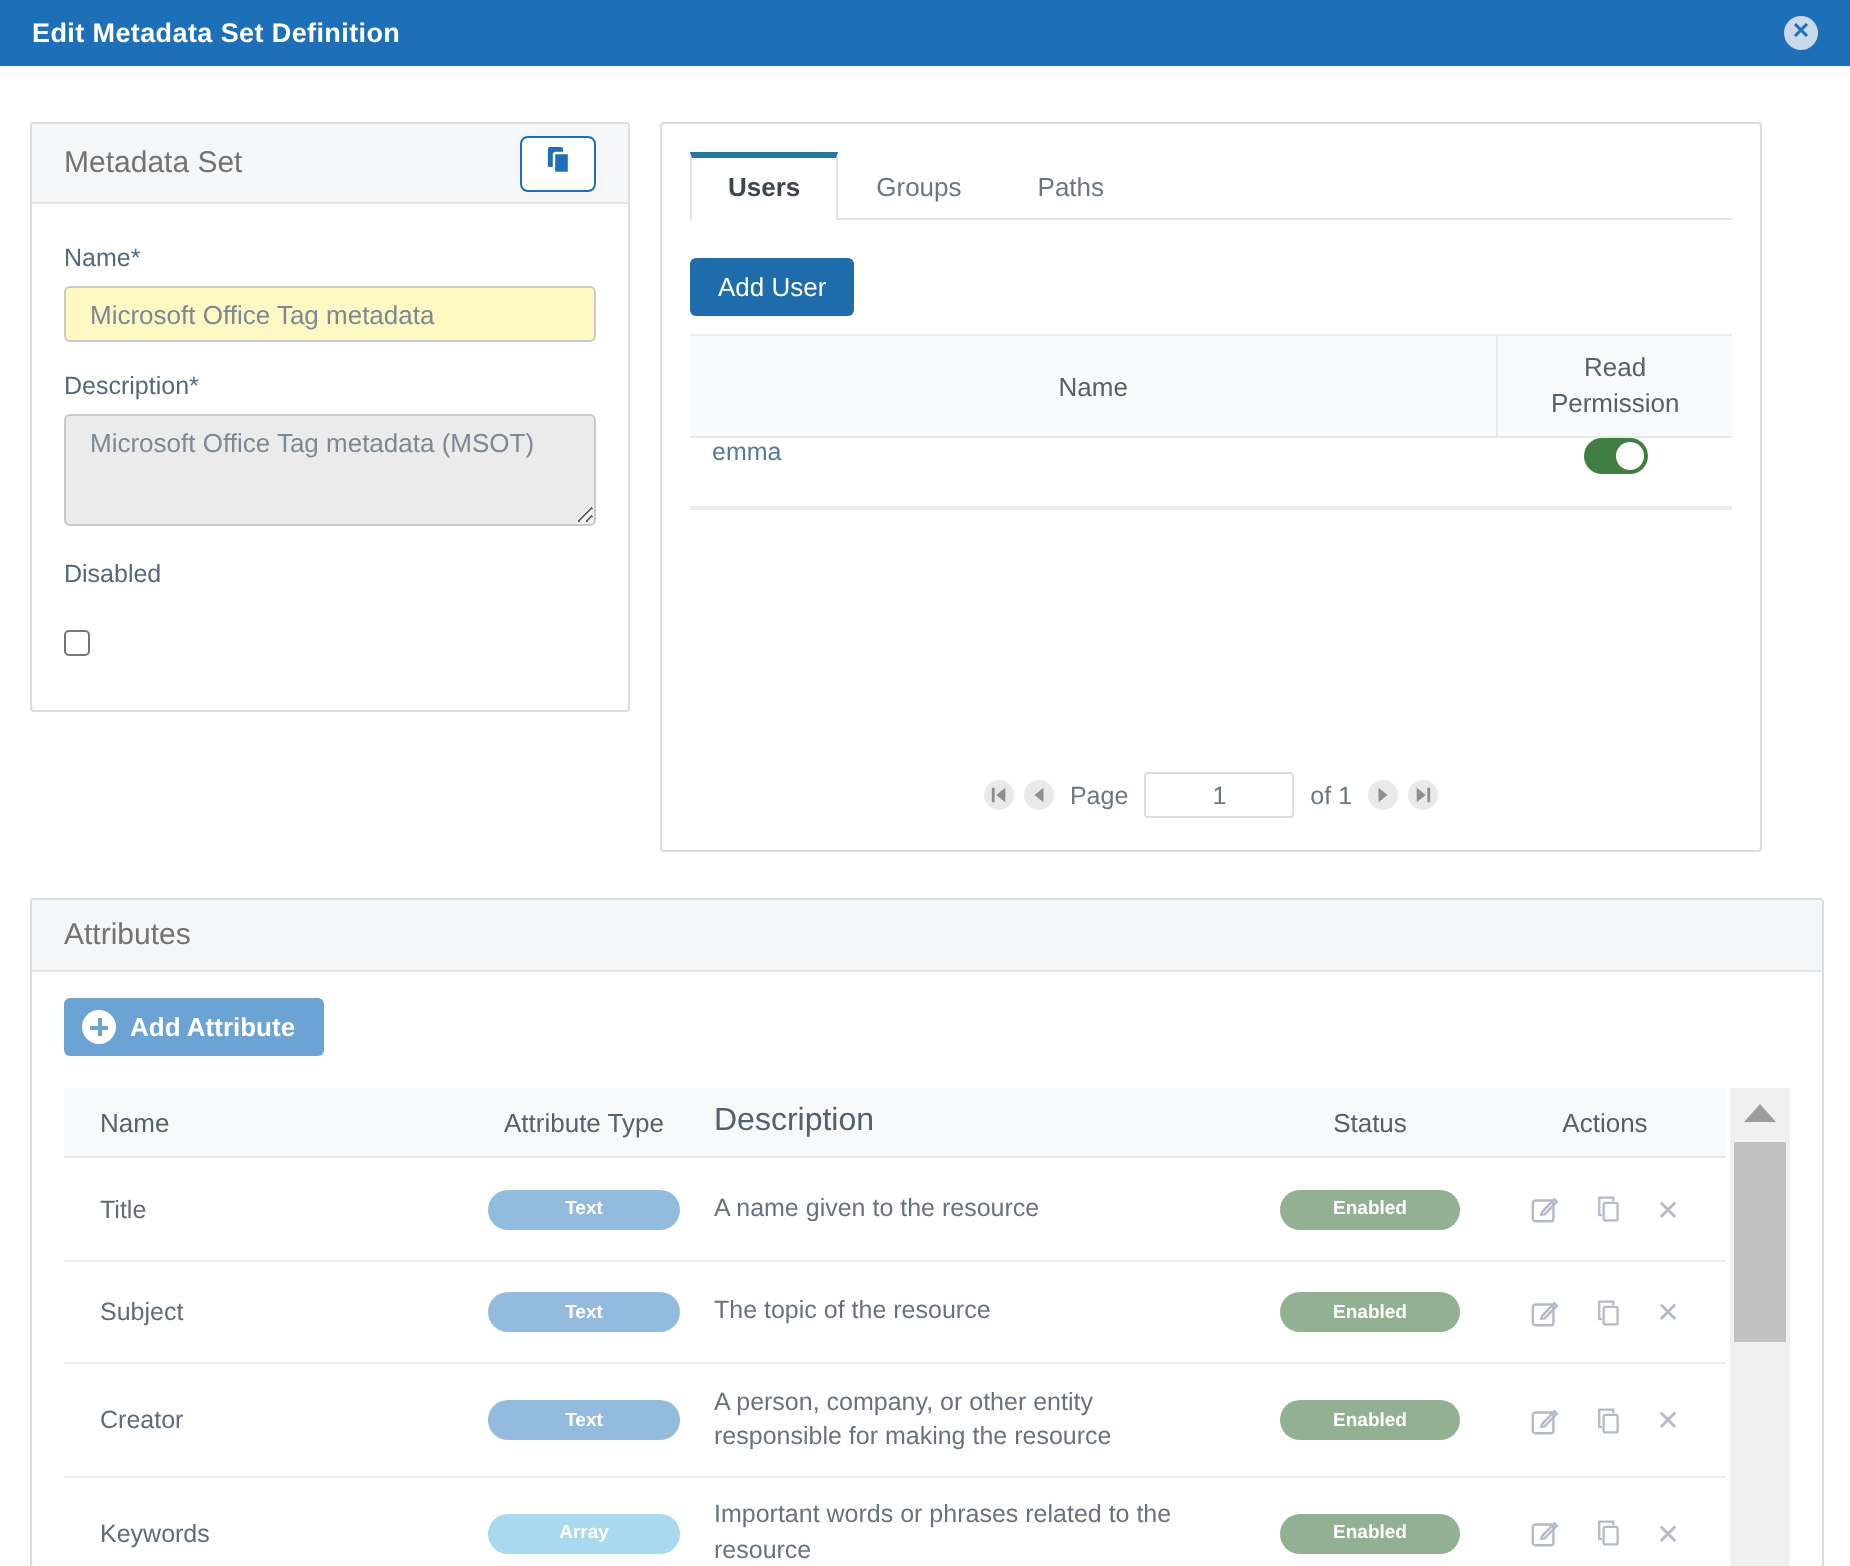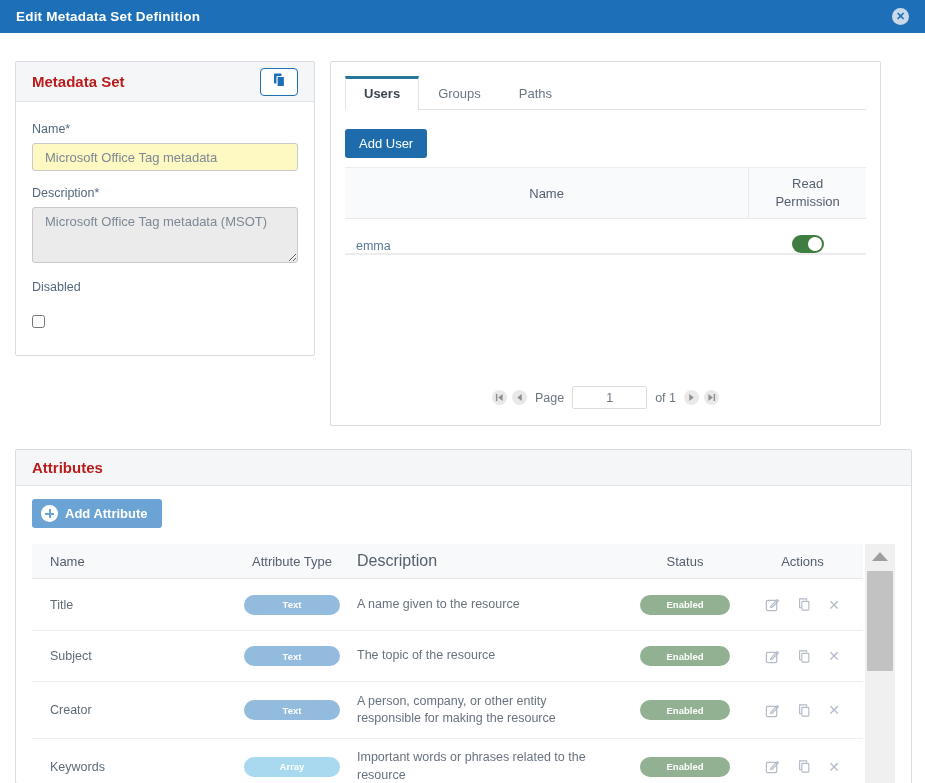--- a/index.html
+++ b/index.html
@@ -14,21 +14,21 @@
     display:flex; align-items:center; justify-content:center; cursor:pointer;
     color:#1d70b7; font-size:11px; font-weight:bold; line-height:1; }
 
   
   .content { padding:28px 14px 0 15px; }
   .top-row { display:flex; gap:15px; align-items:flex-start; }
 
   .panel { border:1px solid #d9dce0; background:#fff; border-radius:2px; }
   .panel-header { background:#f5f6f7; border-bottom:1px solid #e2e4e6;
     display:flex; align-items:center; justify-content:space-between;
-    padding:0 16px; color:#b91c1c; font-size:15px;font-weight:bold; }
+    padding:0 16px; color:#737373; font-size:15px; }
 
   
   .metadata-panel { width:300px; }
   .metadata-panel .panel-header { height:40px; }
   .copy-btn { width:38px; height:28px; border:1px solid #1d70b7; border-radius:4px;
     background:#fff; display:flex; align-items:center; justify-content:center; cursor:pointer; }
   .metadata-body { padding:12px 16px 24px 16px; }
   .field-label { color:#54687c; font-size:12.5px; margin:8px 0 7px; }
   .text-input { width:100%; height:28px; background:#fef9c3; border:1px solid #c9c9c9;
     border-radius:3px; padding:0 12px; font-size:13px; color:#7d8894;
@@ -50,21 +50,21 @@
     border-color:#e0e2e5; border-top:3px solid #27769b; padding-top:7px; }
   .add-user-btn { margin-top:19px; align-self:flex-start; background:#1e6cab; color:#fff;
     border:none; border-radius:3px; padding:7px 14px; font-size:13px; cursor:pointer;
     font-family:"Liberation Sans", sans-serif; }
   .perm-table { margin-top:9px; border:1px solid #ececee; border-left:none; border-right:none; }
   .perm-head { display:flex; background:#f9fafb; border-bottom:1px solid #e7e9eb; }
   .perm-head .col-name { width:405px; display:flex; align-items:center; justify-content:center;
     height:50px; color:#55606e; font-size:13px; border-right:1px solid #e7e9eb; }
   .perm-head .col-read { width:117px; display:flex; align-items:center; justify-content:center;
     text-align:center; color:#55606e; font-size:13px; line-height:1.35; padding:0 14px; }
-  .perm-row { display:flex; align-items:flex-end; height:35px; border-bottom:1px solid #ececee; }
+  .perm-row { display:flex; align-items:flex-start; height:35px; border-bottom:1px solid #ececee; }
   .perm-row .cell-name { width:405px; padding-left:11px; color:#56789b; font-size:12.5px; }
   .perm-row .cell-read { width:117px; display:flex; justify-content:center; }
   .toggle { width:32px; height:18px; border-radius:9px; background:#c9c9c9; position:relative; cursor:pointer; }
   .toggle.on { background:#3f7d41; }
   .toggle .knob { position:absolute; top:2px; left:2px; width:14px; height:14px;
     border-radius:50%; background:#fff; }
   .toggle.on .knob { left:auto; right:2px; }
   .perm-spacer { flex:1; }
   .pagination { display:flex; align-items:center; justify-content:center; gap:5px; padding-bottom:6px; }
   .pg-btn { width:15px; height:15px; border-radius:50%; background:#e9e9e9;

